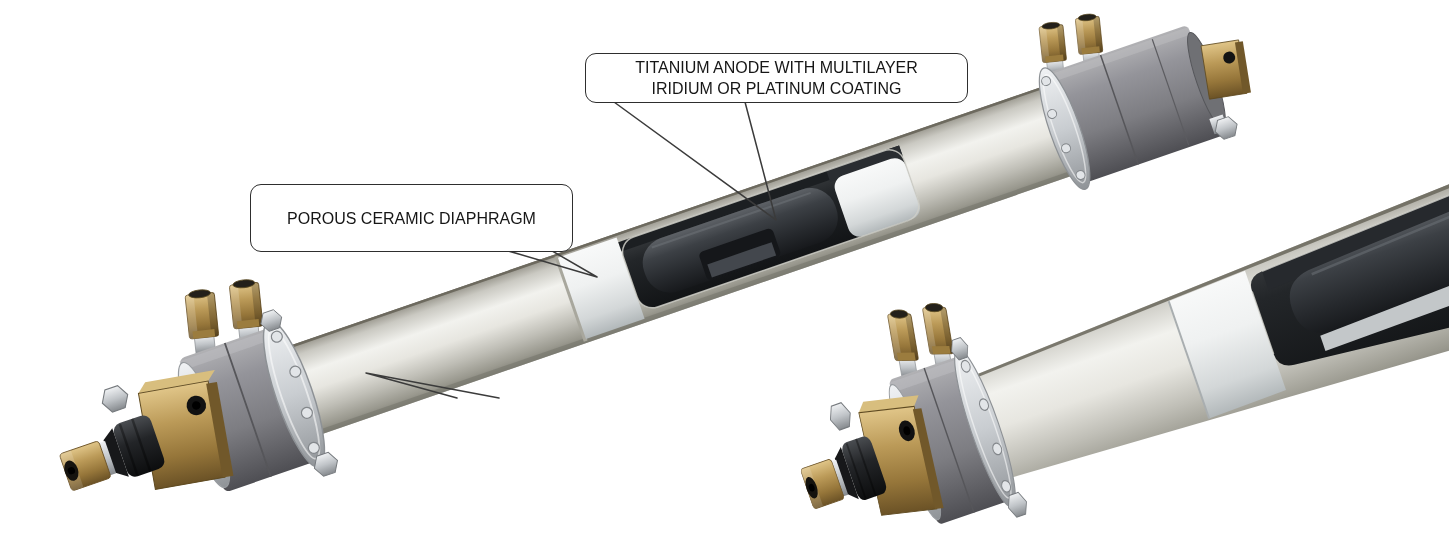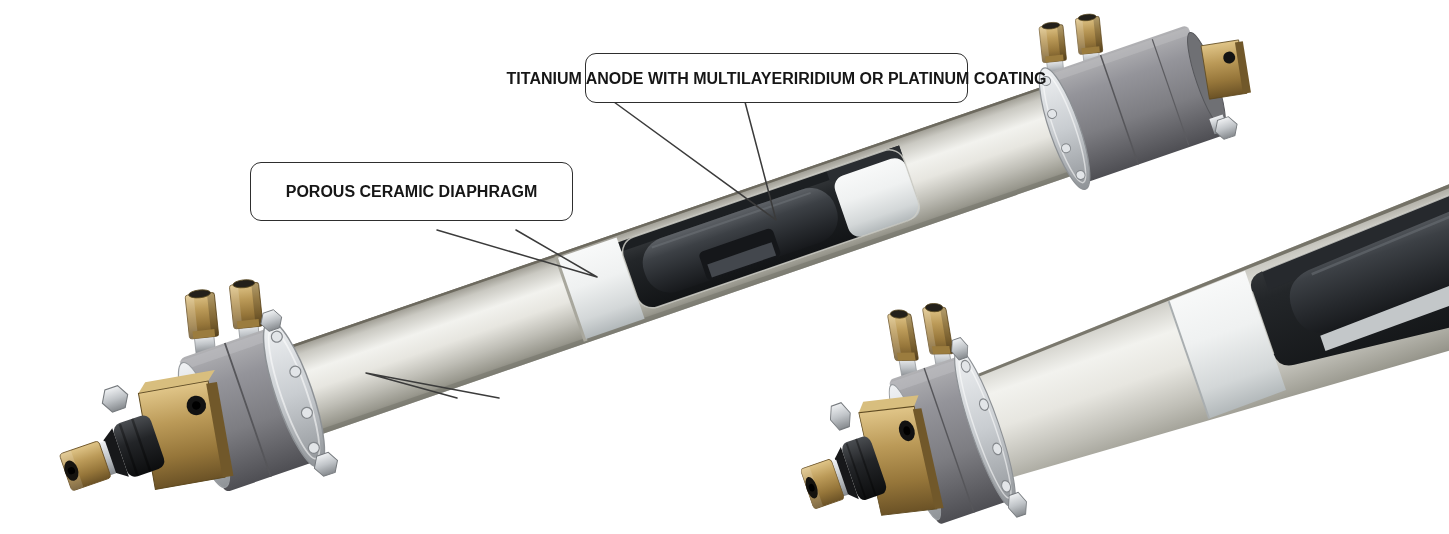--- a/index.html
+++ b/index.html
@@ -1,24 +1,24 @@
 <!DOCTYPE html>
 <html><head>
 <meta charset="utf-8">
 <style>
   html,body{margin:0;padding:0;background:#ffffff;}
   #stage{position:relative;width:1449px;height:534px;background:#ffffff;overflow:hidden;
          font-family:"Liberation Sans",sans-serif;}
   #artwork{position:absolute;left:0;top:0;}
   .callout{position:absolute;background:#ffffff;border:1.7px solid #2e2e2e;border-radius:11px;
-           display:flex;flex-direction:row;justify-content:center;align-items:center;
-           font-weight:bold;font-size:16px;line-height:21px;color:#161616;text-align:center;
+           display:flex;flex-direction:column;justify-content:center;align-items:center;
+           font-weight:normal;font-size:16px;line-height:21px;color:#161616;text-align:center;
            box-sizing:border-box;z-index:5;}
   #callout-anode{left:585px;top:53px;width:383px;height:50px;}
-  #callout-diaphragm{left:250px;top:162px;width:323px;height:59px;}
+  #callout-diaphragm{left:250px;top:184px;width:323px;height:68px;}
   #callout-cathode{left:443px;top:398px;width:168px;height:53px;}
   .callout span{display:block;white-space:nowrap;}
 </style>
 </head>
 <body>
 
 <div id="stage">
 
   <svg id="artwork" width="1449" height="534" viewBox="0 0 1449 534">
     <defs>

